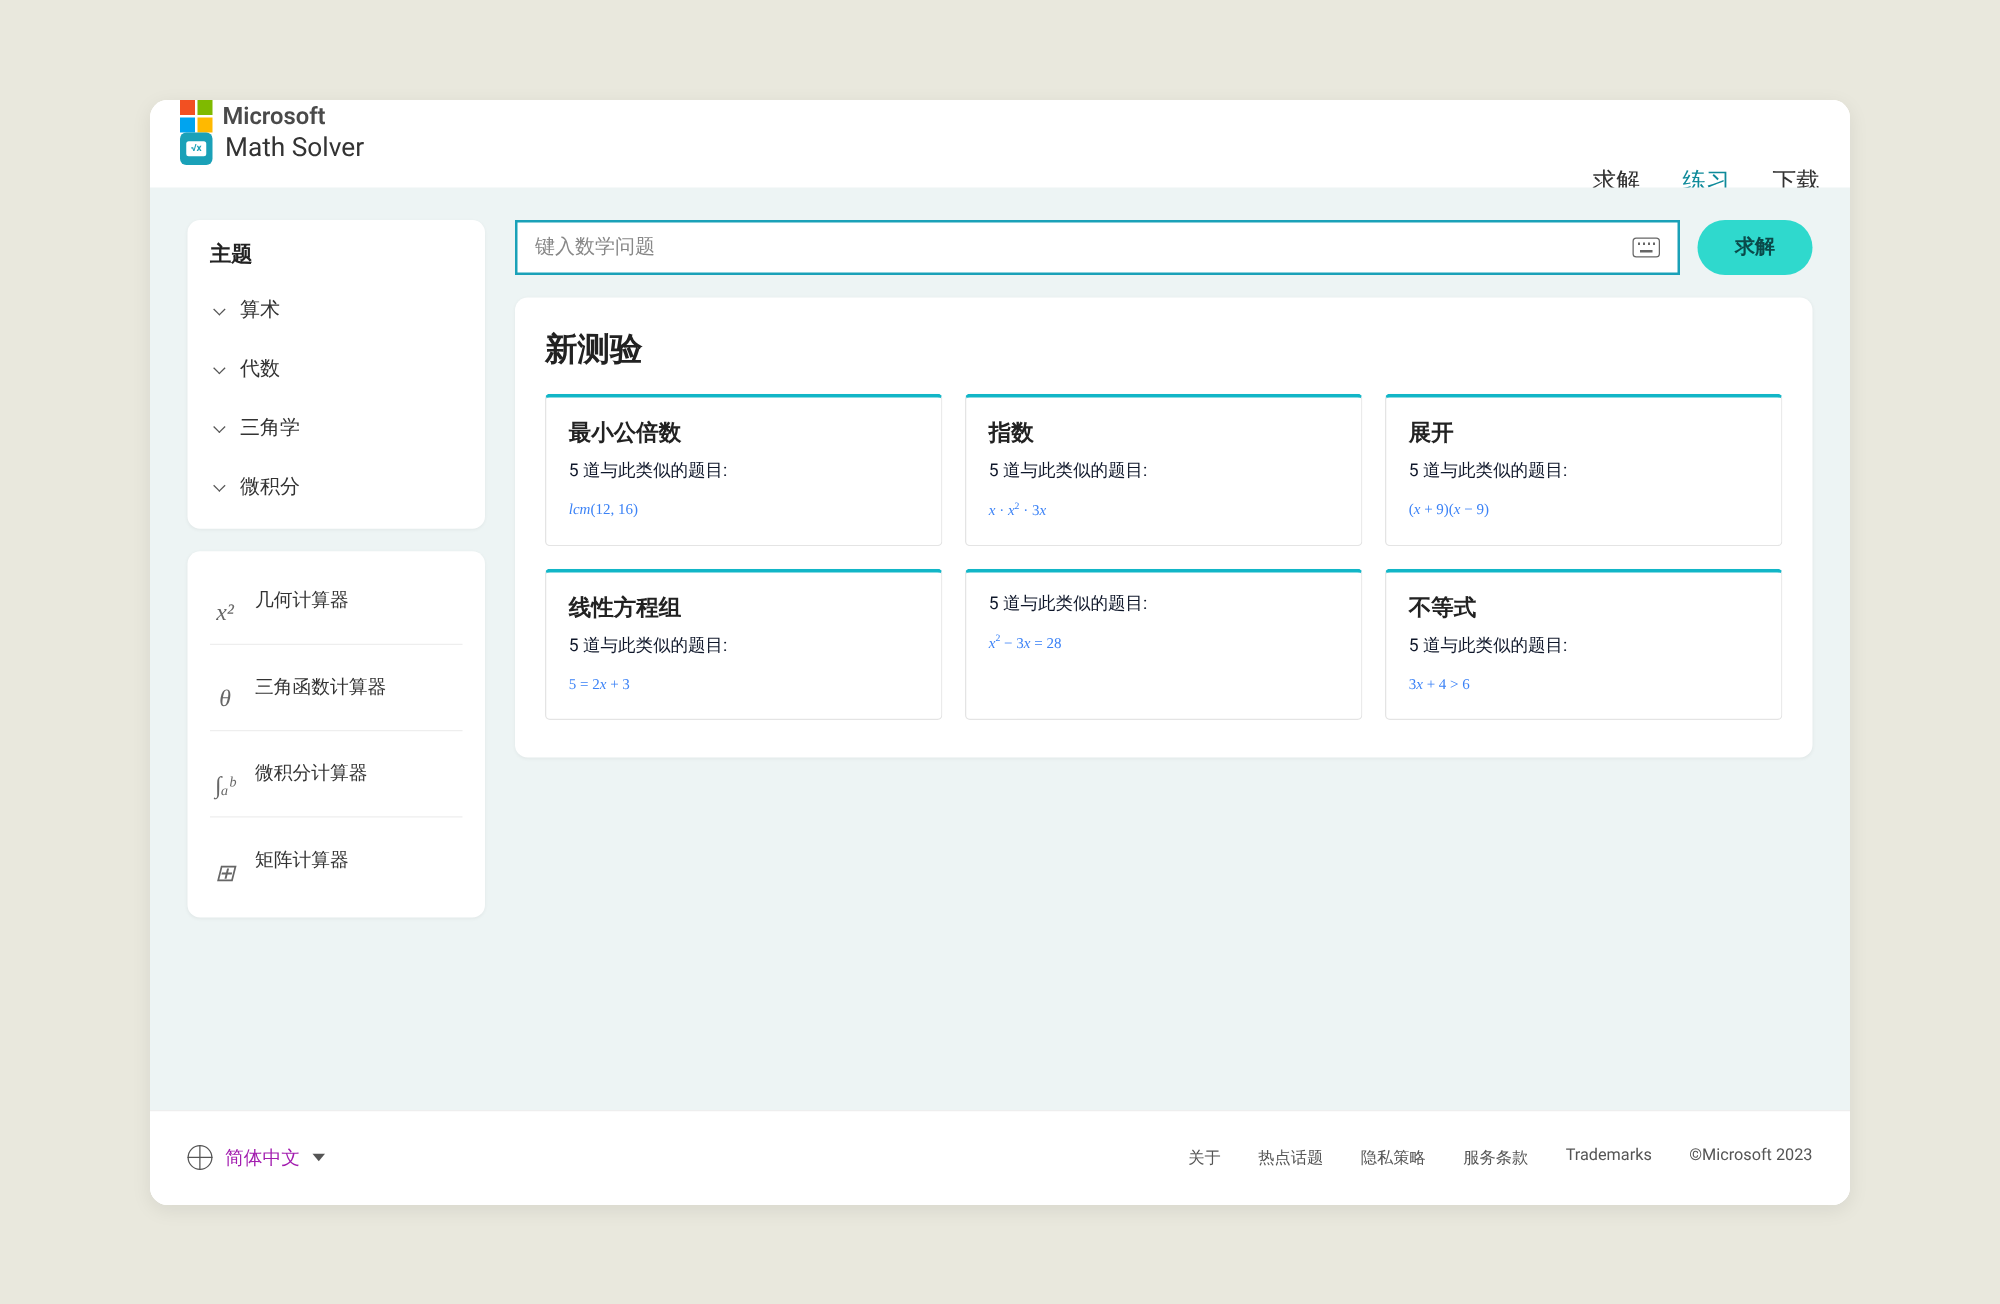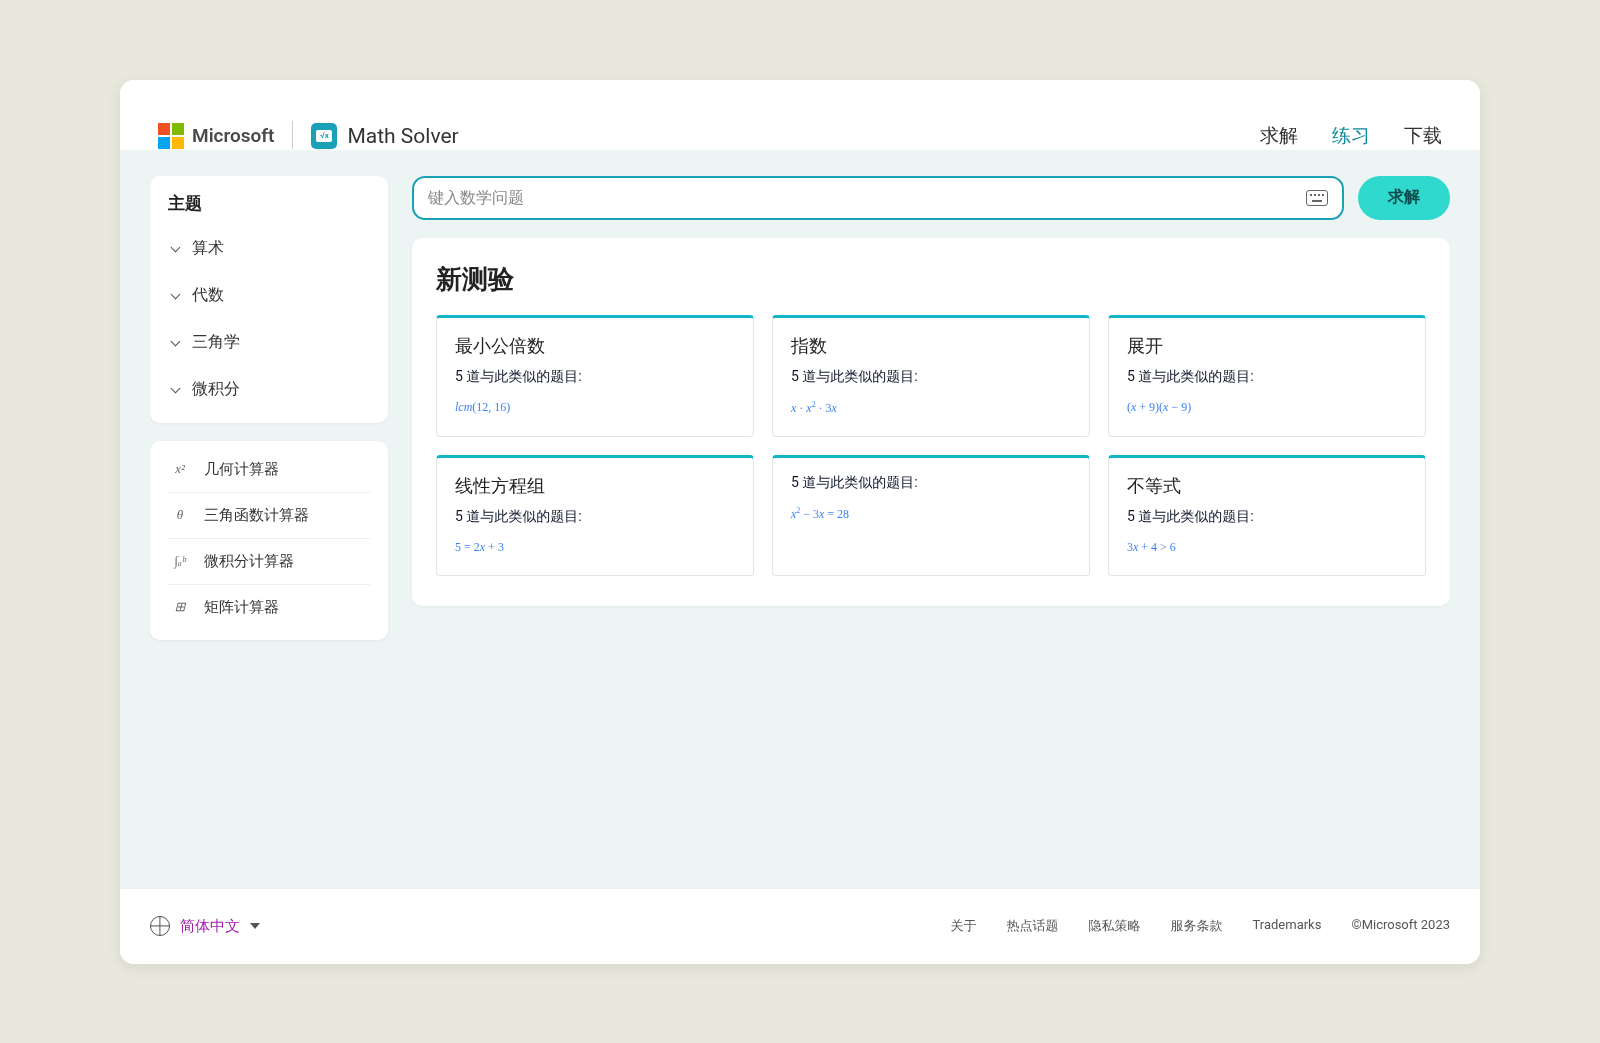--- a/index.html
+++ b/index.html
@@ -20,24 +20,25 @@
     overflow: hidden;
     display: flex;
     flex-direction: column;
     position: relative;
   }
 
   
   .header {
     height: 70px;
     display: flex;
-    align-items: flex-end;
-    padding: 0 38px;
+    align-items: flex-start;
+    padding: 0 24px;
     border-bottom: 1px solid transparent;
     background: #fff;
+    flex-direction: column;
   }
   .ms-logo { display:flex; align-items:center; gap:8px; cursor:pointer;}
   .ms-grid { display:grid; grid-template-columns: 12px 12px; grid-template-rows: 12px 12px; gap:2px; }
   .ms-grid .s1{background:#f25022;} .ms-grid .s2{background:#7fba00;}
   .ms-grid .s3{background:#00a4ef;} .ms-grid .s4{background:#ffb900;}
   .ms-txt { font-size:19px; font-weight:600; color:#4a4a4a; }
   .divider { width:1px; height:28px; background:#ccc; margin:0 18px; }
   .solver-logo { display:flex; align-items:center; gap:10px; cursor:pointer;}
   .solver-icon {
     width:26px; height:26px; background:#1aa1b8; border-radius:5px;
@@ -83,30 +84,30 @@
     width:6px; height:6px; border-left:1.5px solid #555; border-bottom:1.5px solid #555;
     transform: rotate(-45deg);
   }
   .calc-item {
     display:flex; align-items:center; gap:14px;
     padding:13px 2px; font-size:15px; color:#333; cursor:pointer;
     border-bottom:1px solid #eee;
   }
   .calc-item:last-child { border-bottom:none; }
   .calc-ico {
-    width:20px; font-size:13px; color:#666; text-align:center;
-    font-family: Georgia, "Times New Roman", serif; font-style:italic;
+    width:20px; font-size:19px; color:#666; text-align:center;
+    font-family: Georgia, "Times New Roman", serif; font-style:italic;margin-top:20px;
   }
 
   
   .main { flex:1; display:flex; flex-direction:column; gap:18px; min-width:0;}
   .search-row { display:flex; gap:14px; align-items:stretch; }
   .search-box {
     flex:1; background:#fff;
-    border:2px solid #1aa1b8; border-radius:13px;
+    border:2px solid #1aa1b8; border-radius:0;
     height:44px; display:flex; align-items:center; padding:0 14px;
   }
   .search-input {
     flex:1; border:none; outline:none; font-size:16px; color:#333;
     background:transparent;
   }
   .search-input::placeholder { color:#888; }
   .kbd-icon {
     width:22px; height:16px; border:1.5px solid #666; border-radius:3px;
     position:relative; cursor:pointer;
@@ -127,21 +128,21 @@
     background:#fff; border-radius:10px; box-shadow:0 1px 3px rgba(0,0,0,0.05);
     padding: 24px 24px 30px 24px;
   }
   .content-panel h2 { font-size:26px; font-weight:600; color:#222; margin-bottom:18px; }
   .card-grid { display:grid; grid-template-columns: repeat(3, 1fr); gap:18px; }
   .card {
     border:1px solid #e4e4e4; border-top:3px solid #12b6c7;
     border-radius:4px; padding:16px 18px 20px 18px; cursor:pointer;
     background:#fff;
   }
-  .card-title { font-size:18px; color:#222; font-weight:400; margin-bottom:10px; }
+  .card-title { font-size:18px; color:#222; font-weight:700; margin-bottom:10px; }
   .card-sub { font-size:14px; color:#0f172a; margin-bottom:14px; }
   .card-eq {
     font-family: Georgia, "Times New Roman", serif;
     font-size:12px; color:#3b82f6;
   }
   .card-eq .it { font-style:italic; }
   .card-eq sup { font-size:0.65em; vertical-align:super; font-style:normal;}
 
   
   .footer {

